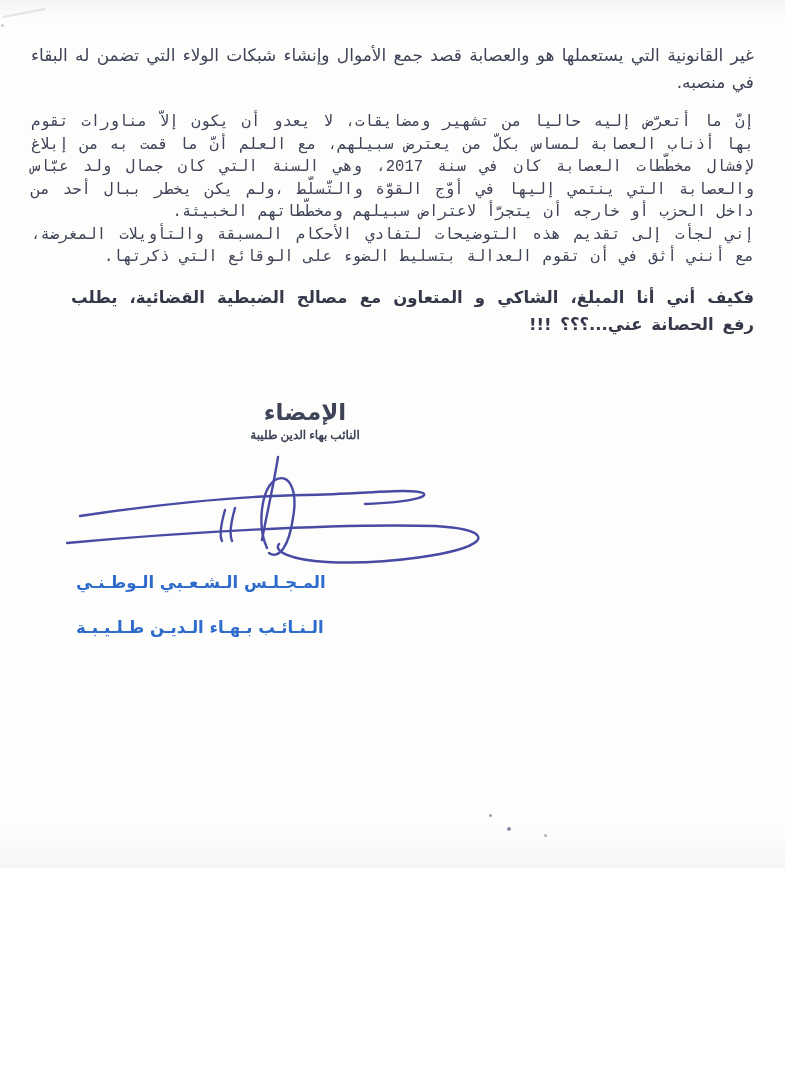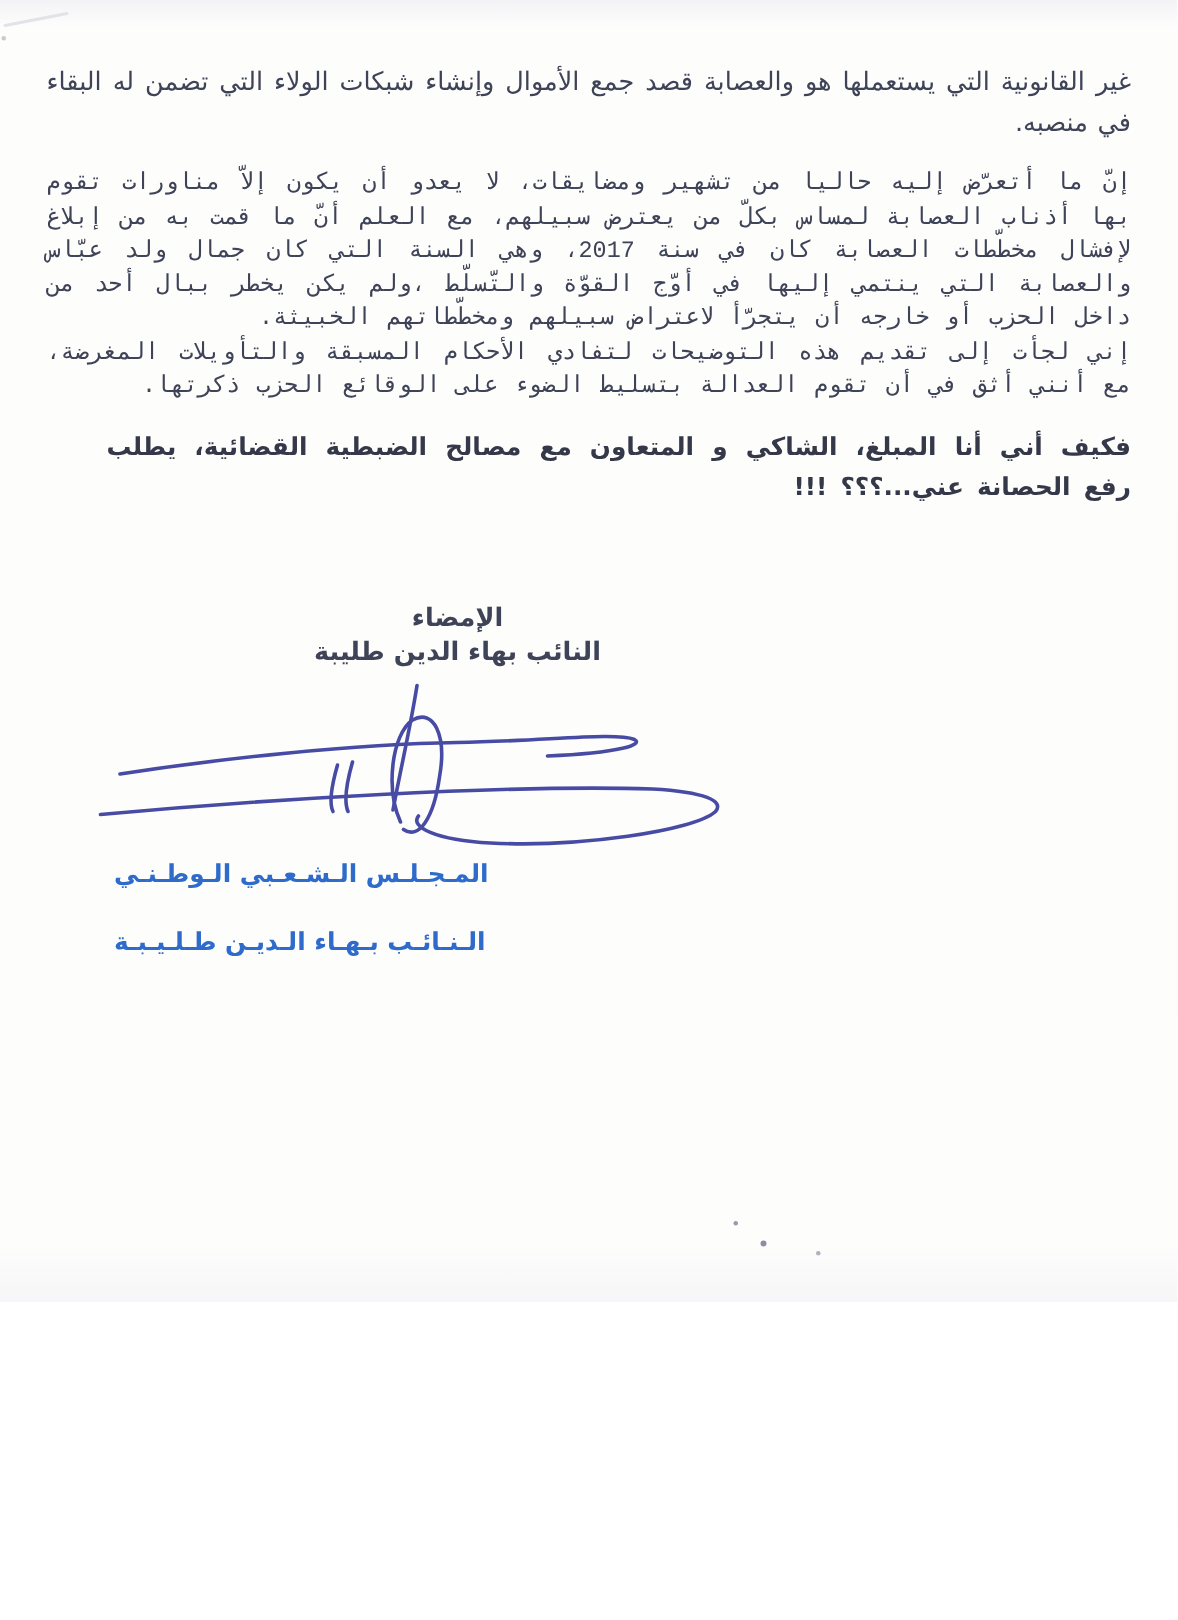--- a/index.html
+++ b/index.html
@@ -45,22 +45,22 @@
   .p2, .p3 { font-size:15.6px; line-height:22.5px;font-family:Liberation Mono, monospace; }
   .pbold {
     font-size:16.5px; line-height:27px; font-weight:bold;
     color:#343849; word-spacing:3px;
   }
 
   .sig-block {
     position:absolute; left:150px; top:401px; width:310px;
     text-align:center; font-weight:bold; color:#343850;
   }
-  .sig-label { font-size:17px; line-height:23px; }
-  .sig-name  { font-size:17px; line-height:23px; }
+  .sig-label { font-size:23px; line-height:23px; }
+  .sig-name  { font-size:12px; line-height:23px;font-family:Liberation Serif, serif; }
 
   .signature-svg {
     position:absolute; left:55px; top:448px; width:440px; height:130px;
   }
 
   .stamp-line {
     position:absolute; left:76px;
     direction:rtl; white-space:nowrap;
     font-weight:bold; letter-spacing:0.4px;
   }
@@ -81,21 +81,21 @@
 
   <div class="scan-top"></div>
   <div class="corner-streak"></div>
 
   <div class="textcol block-p1">
     <p class="ar para p1" dir="rtl">غير القانونية التي يستعملها هو والعصابة قصد جمع الأموال وإنشاء شبكات الولاء التي تضمن له البقاء في منصبه.</p>
   </div>
 
   <div class="textcol block-p2">
     <p class="ar para p2" dir="rtl">إنّ ما أتعرّض إليه حاليا من تشهير ومضايقات، لا يعدو أن يكون إلاّ مناورات تقوم بها أذناب العصابة لمساس بكلّ من  يعترض سبيلهم، مع العلم أنّ ما قمت به من إبلاغ لإفشال مخطّطات العصابة كان في سنة 2017، وهي السنة التي كان جمال ولد عبّاس والعصابة التي ينتمي إليها في أوّج القوّة والتّسلّط ،ولم يكن يخطر ببال أحد من داخل الحزب أو خارجه أن يتجرّأ لاعتراض سبيلهم ومخطّطاتهم الخبيثة.</p>
-    <p class="ar para p3" dir="rtl">إني لجأت إلى تقديم هذه التوضيحات لتفادي الأحكام المسبقة والتأويلات المغرضة، مع أنني أثق في أن تقوم العدالة بتسليط الضوء على الوقائع الحزب ذكرتها.</p>
+    <p class="ar para p3" dir="rtl">إني لجأت إلى تقديم هذه التوضيحات لتفادي الأحكام المسبقة والتأويلات المغرضة، مع أنني أثق في أن تقوم العدالة بتسليط الضوء على الوقائع التي ذكرتها.</p>
   </div>
 
   <div class="textcol block-bold">
     <p class="ar para pbold" dir="rtl">فكيف أني أنا المبلغ، الشاكي و المتعاون مع مصالح الضبطية القضائية، يطلب رفع الحصانة عني...؟؟؟ !!!</p>
   </div>
 
   <div class="sig-block">
     <div class="ar sig-label" dir="rtl">الإمضاء</div>
     <div class="ar sig-name" dir="rtl">النائب بهاء الدين طليبة</div>
   </div>

